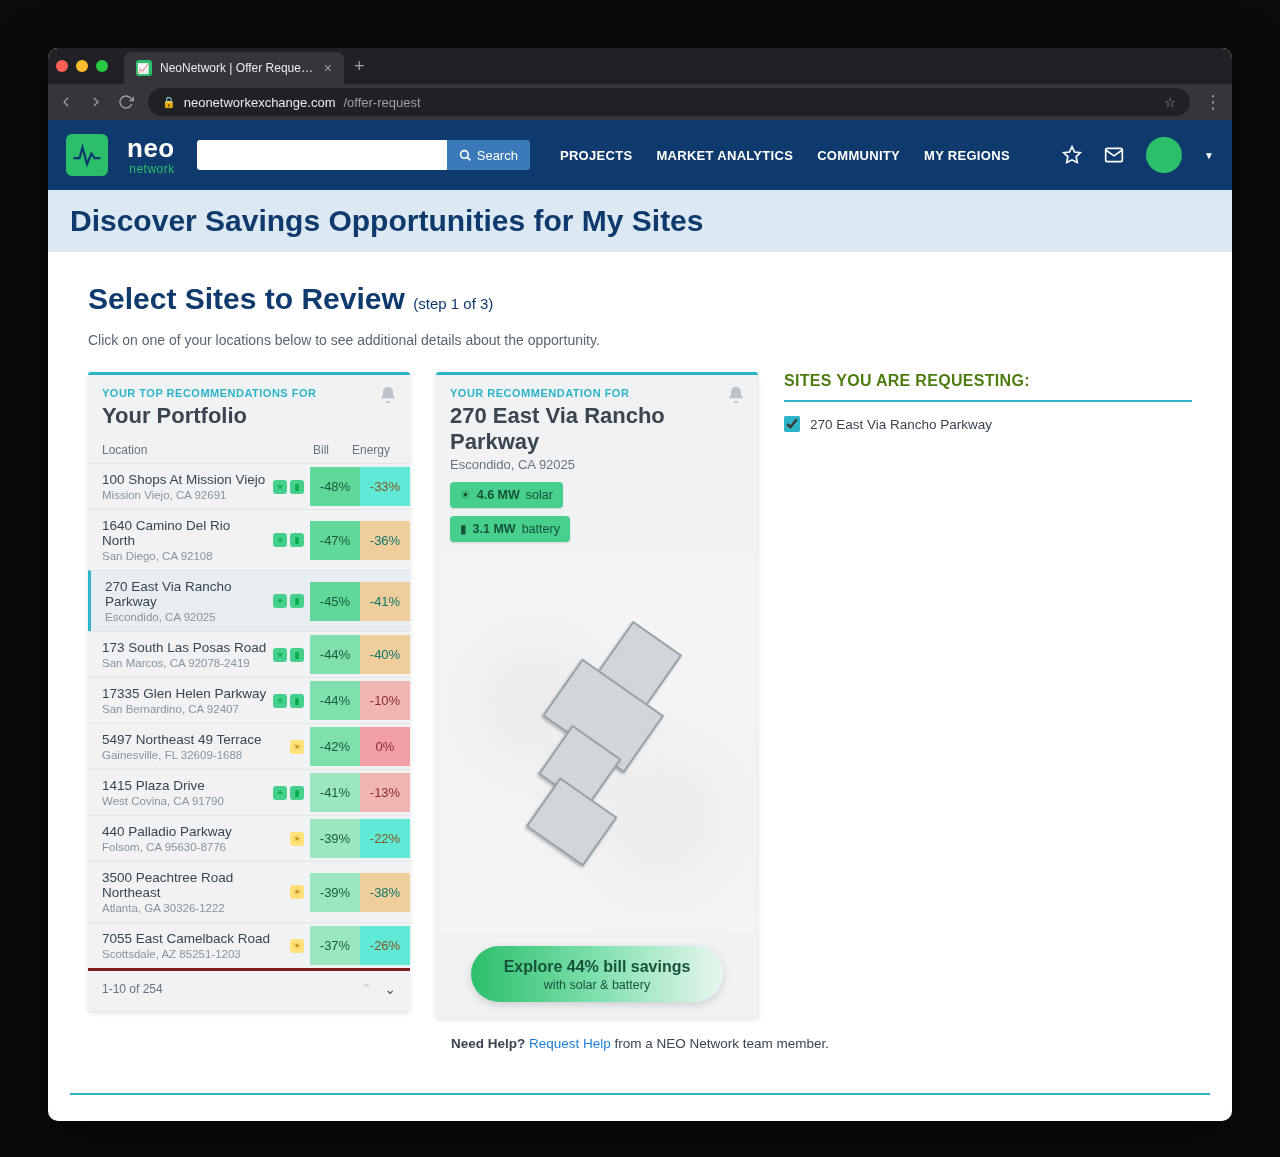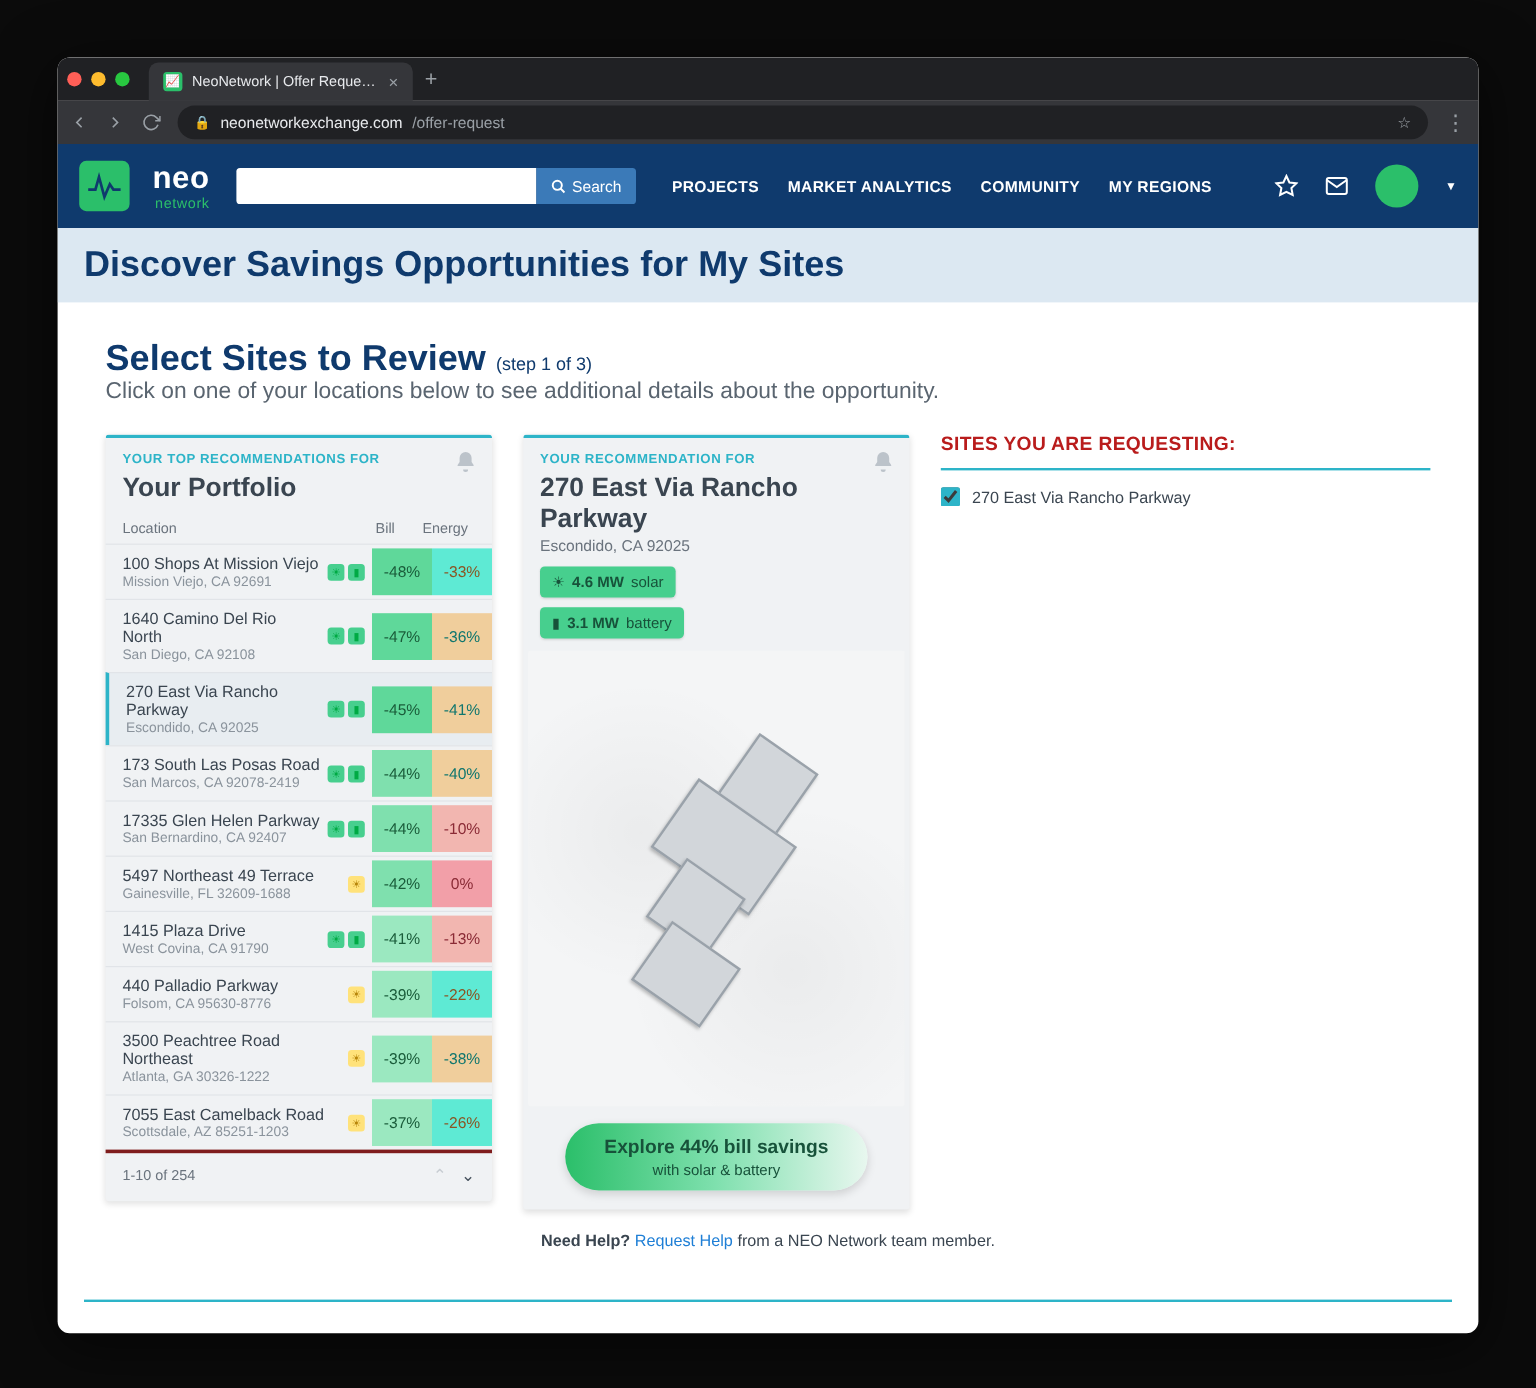--- a/index.html
+++ b/index.html
@@ -46,21 +46,21 @@
   .caret { color:#fff; font-size:10px; cursor:pointer; }
 
   
   .subheader { background:#dce8f2; padding:14px 22px; }
   .subheader h1 { color:#0f3a6d; font-size:30px; font-weight:700; }
 
   
   .main { padding:30px 40px 20px; }
   .main h2 { color:#0f3a6d; font-size:30px; font-weight:700; display:inline-block; }
   .stepnote { color:#0f3a6d; font-size:15px; margin-left:4px; }
-  .subtext { color:#5a6570; font-size:19px; margin-top:0; }
+  .subtext { color:#5a6570; font-size:14px; margin-top:16px; }
 
   .columns { display:flex; gap:26px; margin-top:24px; align-items:flex-start; }
 
   
   .card { background:#f0f2f4; border-top:3px solid #2db4c8; border-radius:3px; box-shadow:0 2px 5px rgba(0,0,0,.12); position:relative; }
   .card-label { color:#2db4c8; font-size:11px; font-weight:700; letter-spacing:.5px; padding:12px 14px 0; }
   .card-title { color:#3a4550; font-size:22px; font-weight:700; padding:4px 14px 2px; }
   .bell { position:absolute; top:10px; right:12px; width:20px; height:20px; color:#bcc3ca; }
 
   
@@ -105,21 +105,21 @@
      overflow:hidden;
   }
   .building { position:absolute; left:50%; top:50%; transform:translate(-50%,-50%) rotate(35deg); width:120px; height:240px; }
   .building .blk { position:absolute; background:#d2d6da; border:2px solid #9aa2aa; box-shadow:0 2px 3px rgba(0,0,0,.25); }
   .cta { margin:14px auto 0; display:block; width:252px; border:none; background:linear-gradient(90deg,#2bbf6a,#7fe0ae,#e8f7ef); color:#17523a; border-radius:28px; padding:12px 16px 10px; text-align:center; cursor:pointer; box-shadow:0 3px 8px rgba(0,0,0,.15); }
   .cta .line1 { font-size:16px; font-weight:700; }
   .cta .line2 { font-size:12.5px; margin-top:2px; }
 
   
   .requesting { flex:1; }
-  .requesting h3 { color:#b91c1c; font-size:16px; font-weight:700; letter-spacing:.3px; border-bottom:2px solid #2db4c8; padding-bottom:10px; }
+  .requesting h3 { color:#4d7c0f; font-size:16px; font-weight:700; letter-spacing:.3px; border-bottom:2px solid #2db4c8; padding-bottom:10px; }
   .reqitem { display:flex; align-items:center; gap:10px; margin-top:14px; font-size:13.5px; color:#3a4550; }
   .reqitem input { width:16px; height:16px; accent-color:#2db4c8; }
 
   
   .helpbar { text-align:center; color:#3a4550; font-size:13.5px; padding:18px 0 8px; }
   .helpbar a { color:#1f7fd6; text-decoration:none; }
   .helpbar b { font-weight:700; }
   .divider { height:2px; background:#2db4c8; margin:14px 22px 26px; }
 
   svg { display:block; }

